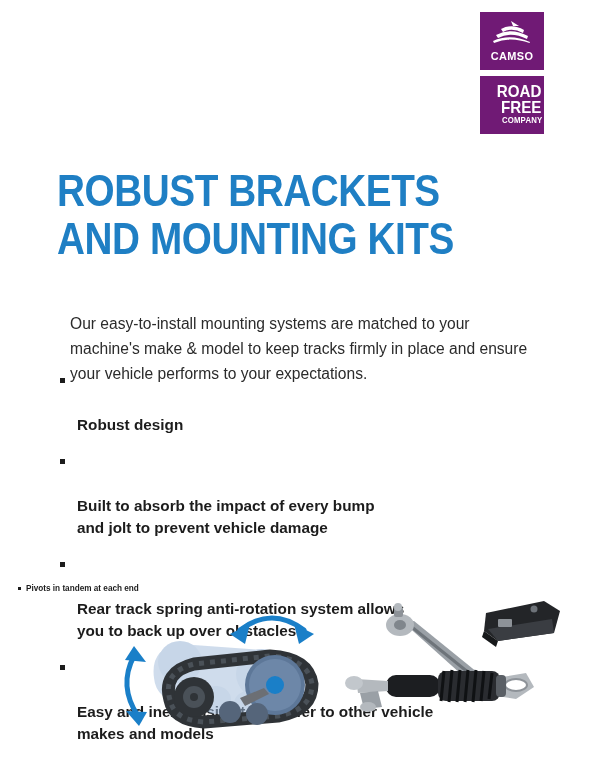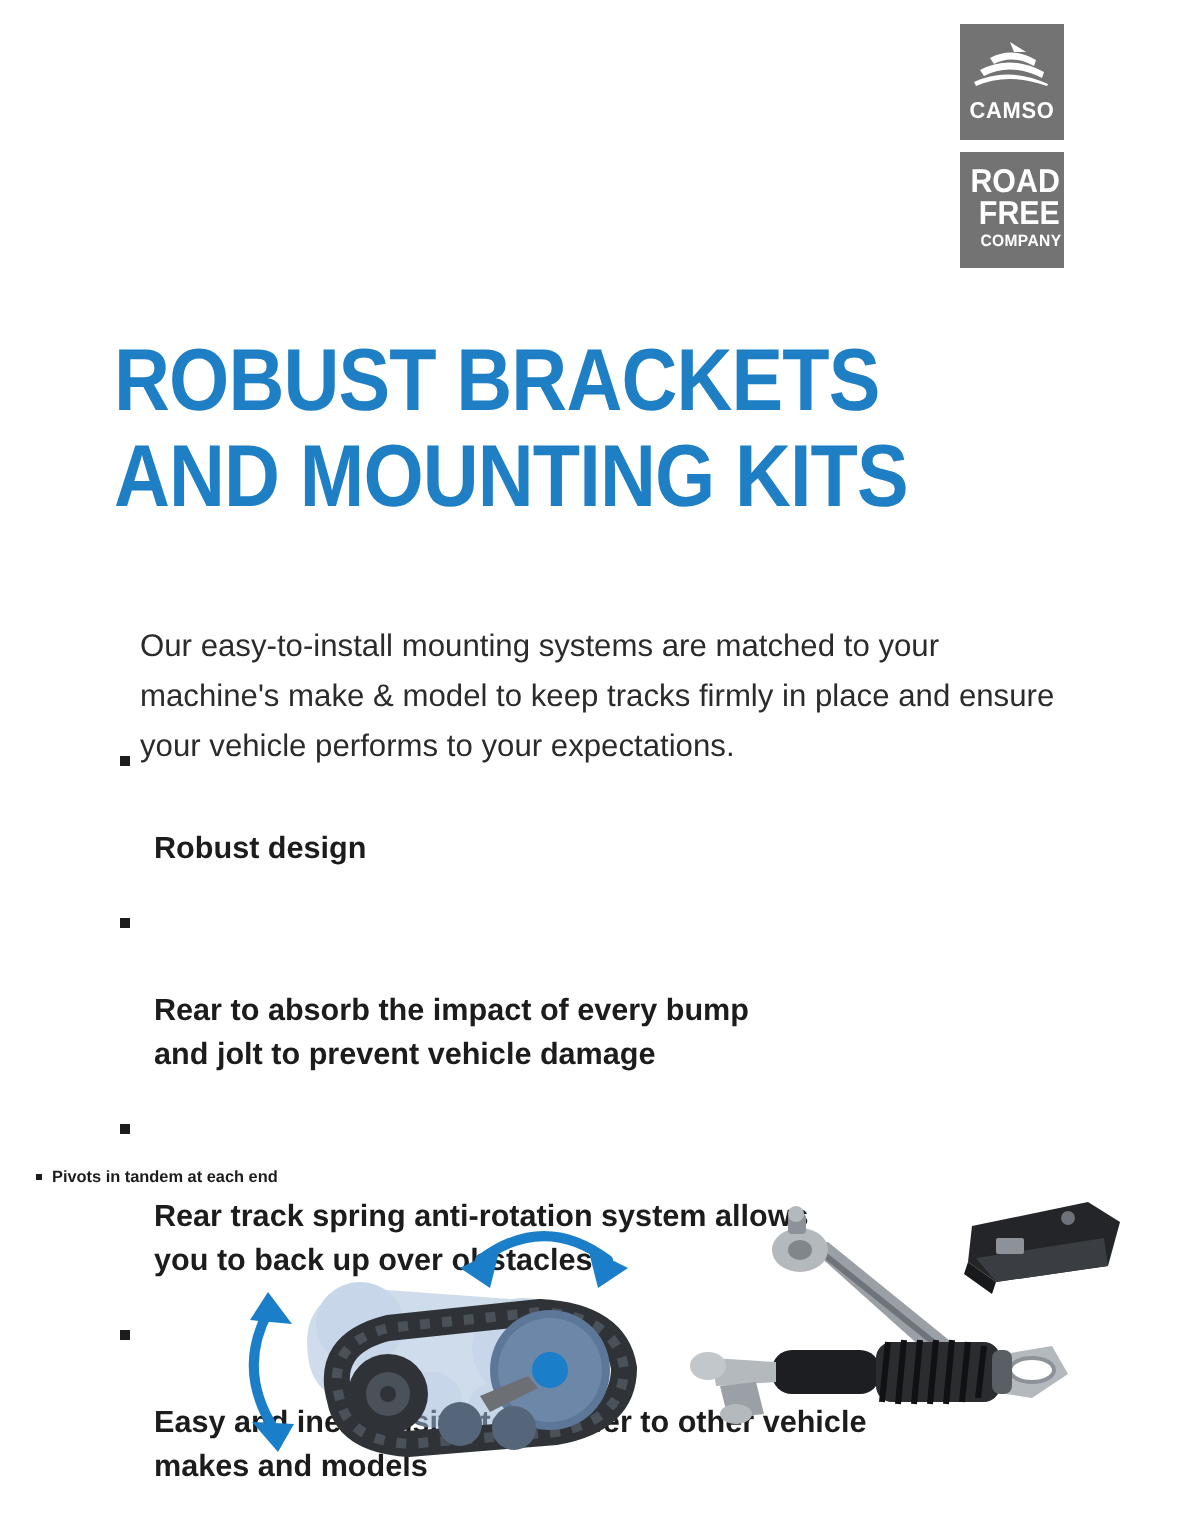--- a/index.html
+++ b/index.html
@@ -18,23 +18,23 @@
   }
 
   
   .logo-stack {
     position: absolute;
     left: 480px;
     top: 12px;
     width: 64px;
   }
   .logo-box {
-    width: 52px;
+    width: 64px;
     height: 58px;
-    background: #737373;
+    background: #701a75;
     position: relative;
     box-sizing: border-box;
   }
   .logo-box + .logo-box { margin-top: 6px; }
 
   .camso-mark {
     position: absolute;
     left: 50%;
     top: 9px;
     transform: translateX(-50%);
@@ -208,21 +208,21 @@
 
 <p class="intro">Our easy-to-install mounting systems are matched to your machine's make &amp; model to keep tracks firmly in place and ensure your vehicle performs to your expectations.</p>
 
 <ul class="bullets">
   <li>
     <span class="sq"></span>
     <span>Robust design</span>
   </li>
   <li>
     <span class="sq"></span>
-    <span>Rear to absorb the impact of every bump
+    <span>Built to absorb the impact of every bump
 and jolt to prevent vehicle damage</span>
   </li>
   <li>
     <span class="sq"></span>
     <span>Rear track spring anti-rotation system allows
 you to back up over obstacles</span>
   </li>
   <li>
     <span class="sq"></span>
     <span>Easy and inexpensive to transfer to other vehicle

